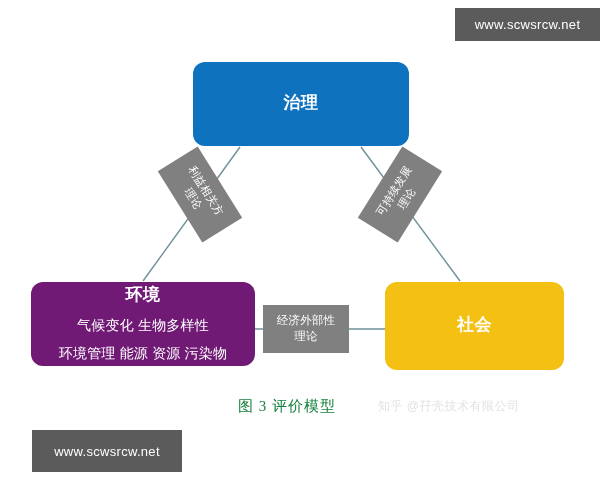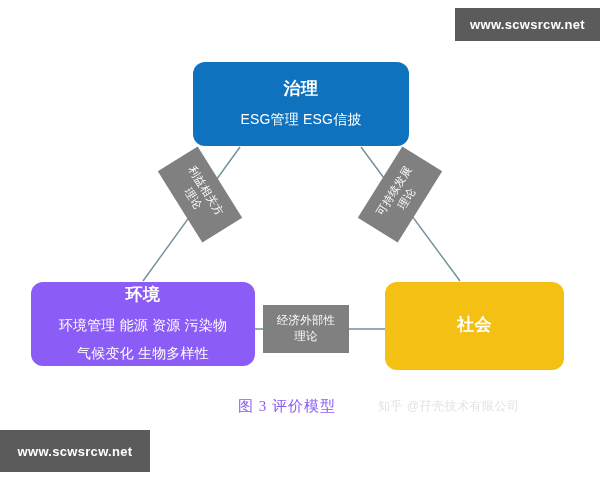--- a/index.html
+++ b/index.html
@@ -15,25 +15,26 @@
     overflow: hidden;
     font-family: "Liberation Sans", "DejaVu Sans", sans-serif;
   }
 
   
   .url-chip {
     position: absolute;
     background: #5b5b5b;
     color: #ffffff;
     font-size: 13px;
-    font-weight: bold;
+    font-weight: normal;
     letter-spacing: 0.3px;
     display: flex;
     align-items: center;
     justify-content: center;
+    margin-left: 32px;
   }
   #url-top    { right: 0px; top: 8px;  width: 145px; height: 33px; }
   #url-bottom { left: 0px;  bottom: 8px; width: 150px; height: 42px; }
 
   
   #connectors {
     position: absolute;
     left: 0; top: 0;
     width: 600px; height: 480px;
     pointer-events: none;
@@ -66,21 +67,21 @@
     letter-spacing: 0.2px;
     white-space: nowrap;
   }
 
   #box-governance {
     left: 193px; top: 62px; width: 216px; height: 84px;
     background: #0f72be;
   }
   #box-environment {
     left: 31px; top: 282px; width: 224px; height: 84px;
-    background: #8b5cf6;
+    background: #701a75;
   }
   #box-social {
     left: 385px; top: 282px; width: 179px; height: 88px;
     background: #f3c013;
   }
 
   
   .theory {
     position: absolute;
     background: #808080;
@@ -110,21 +111,21 @@
     left: 263px; top: 305px; width: 86px; height: 48px;
   }
   #theory-mid .t-line { font-size: 11.5px; }
 
   
   #caption {
     position: absolute;
     left: 238px; top: 397px;
     font-family: "Liberation Serif", "DejaVu Serif", serif;
     font-size: 15px;
-    color: #8b5cf6;
+    color: #15803d;
     white-space: nowrap;
     letter-spacing: 1px;
   }
   #watermark {
     position: absolute;
     left: 378px; top: 398px;
     font-size: 12px;
     color: #e2e2e2;
     white-space: nowrap;
     letter-spacing: 0.5px;
@@ -136,27 +137,26 @@
 <div id="stage">
 
   <svg id="connectors" viewBox="0 0 600 480" xmlns="http://www.w3.org/2000/svg">
     <line x1="240" y1="147" x2="143" y2="281" stroke="#6f8f9a" stroke-width="1.4"></line>
     <line x1="361" y1="147" x2="460" y2="281" stroke="#6f8f9a" stroke-width="1.4"></line>
     <line x1="255" y1="329" x2="385" y2="329" stroke="#6f8f9a" stroke-width="1.4"></line>
   </svg>
 
   <div class="pillar" id="box-governance">
     <div class="p-title">治理</div>
-    <div class="p-line">ESG管理 ESG信披</div>
   </div>
 
   <div class="pillar" id="box-environment">
     <div class="p-title">环境</div>
+    <div class="p-line">气候变化 生物多样性</div>
     <div class="p-line">环境管理 能源 资源 污染物</div>
-    <div class="p-line">气候变化 生物多样性</div>
   </div>
 
   <div class="pillar" id="box-social">
     <div class="p-title">社会</div>
   </div>
 
   <div class="theory" id="theory-left">
     <div class="t-line">利益相关方</div>
     <div class="t-line">理论</div>
   </div>

